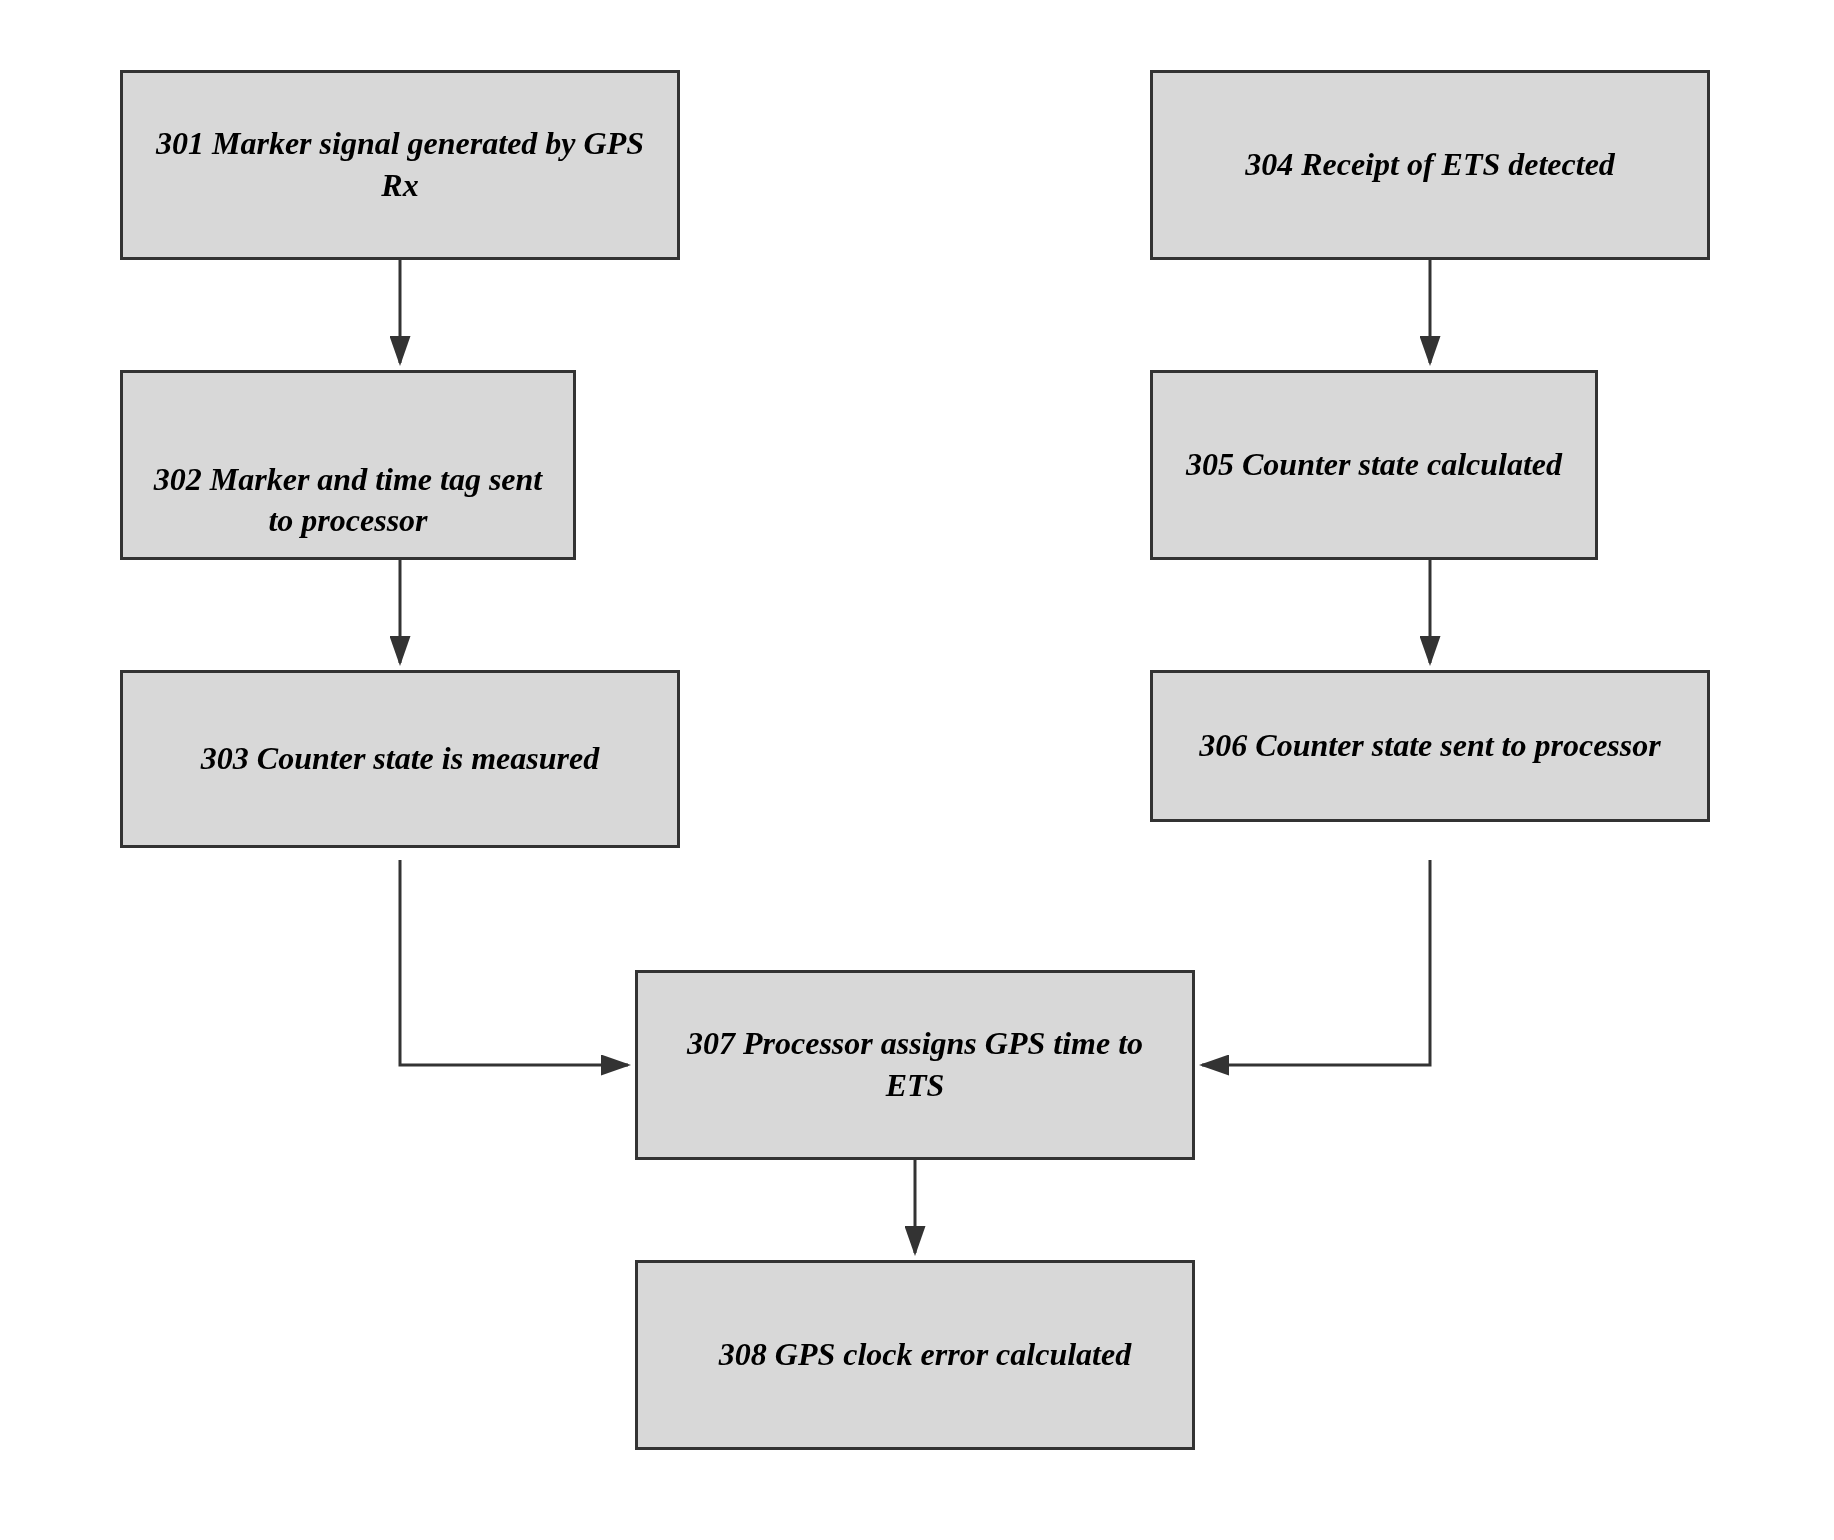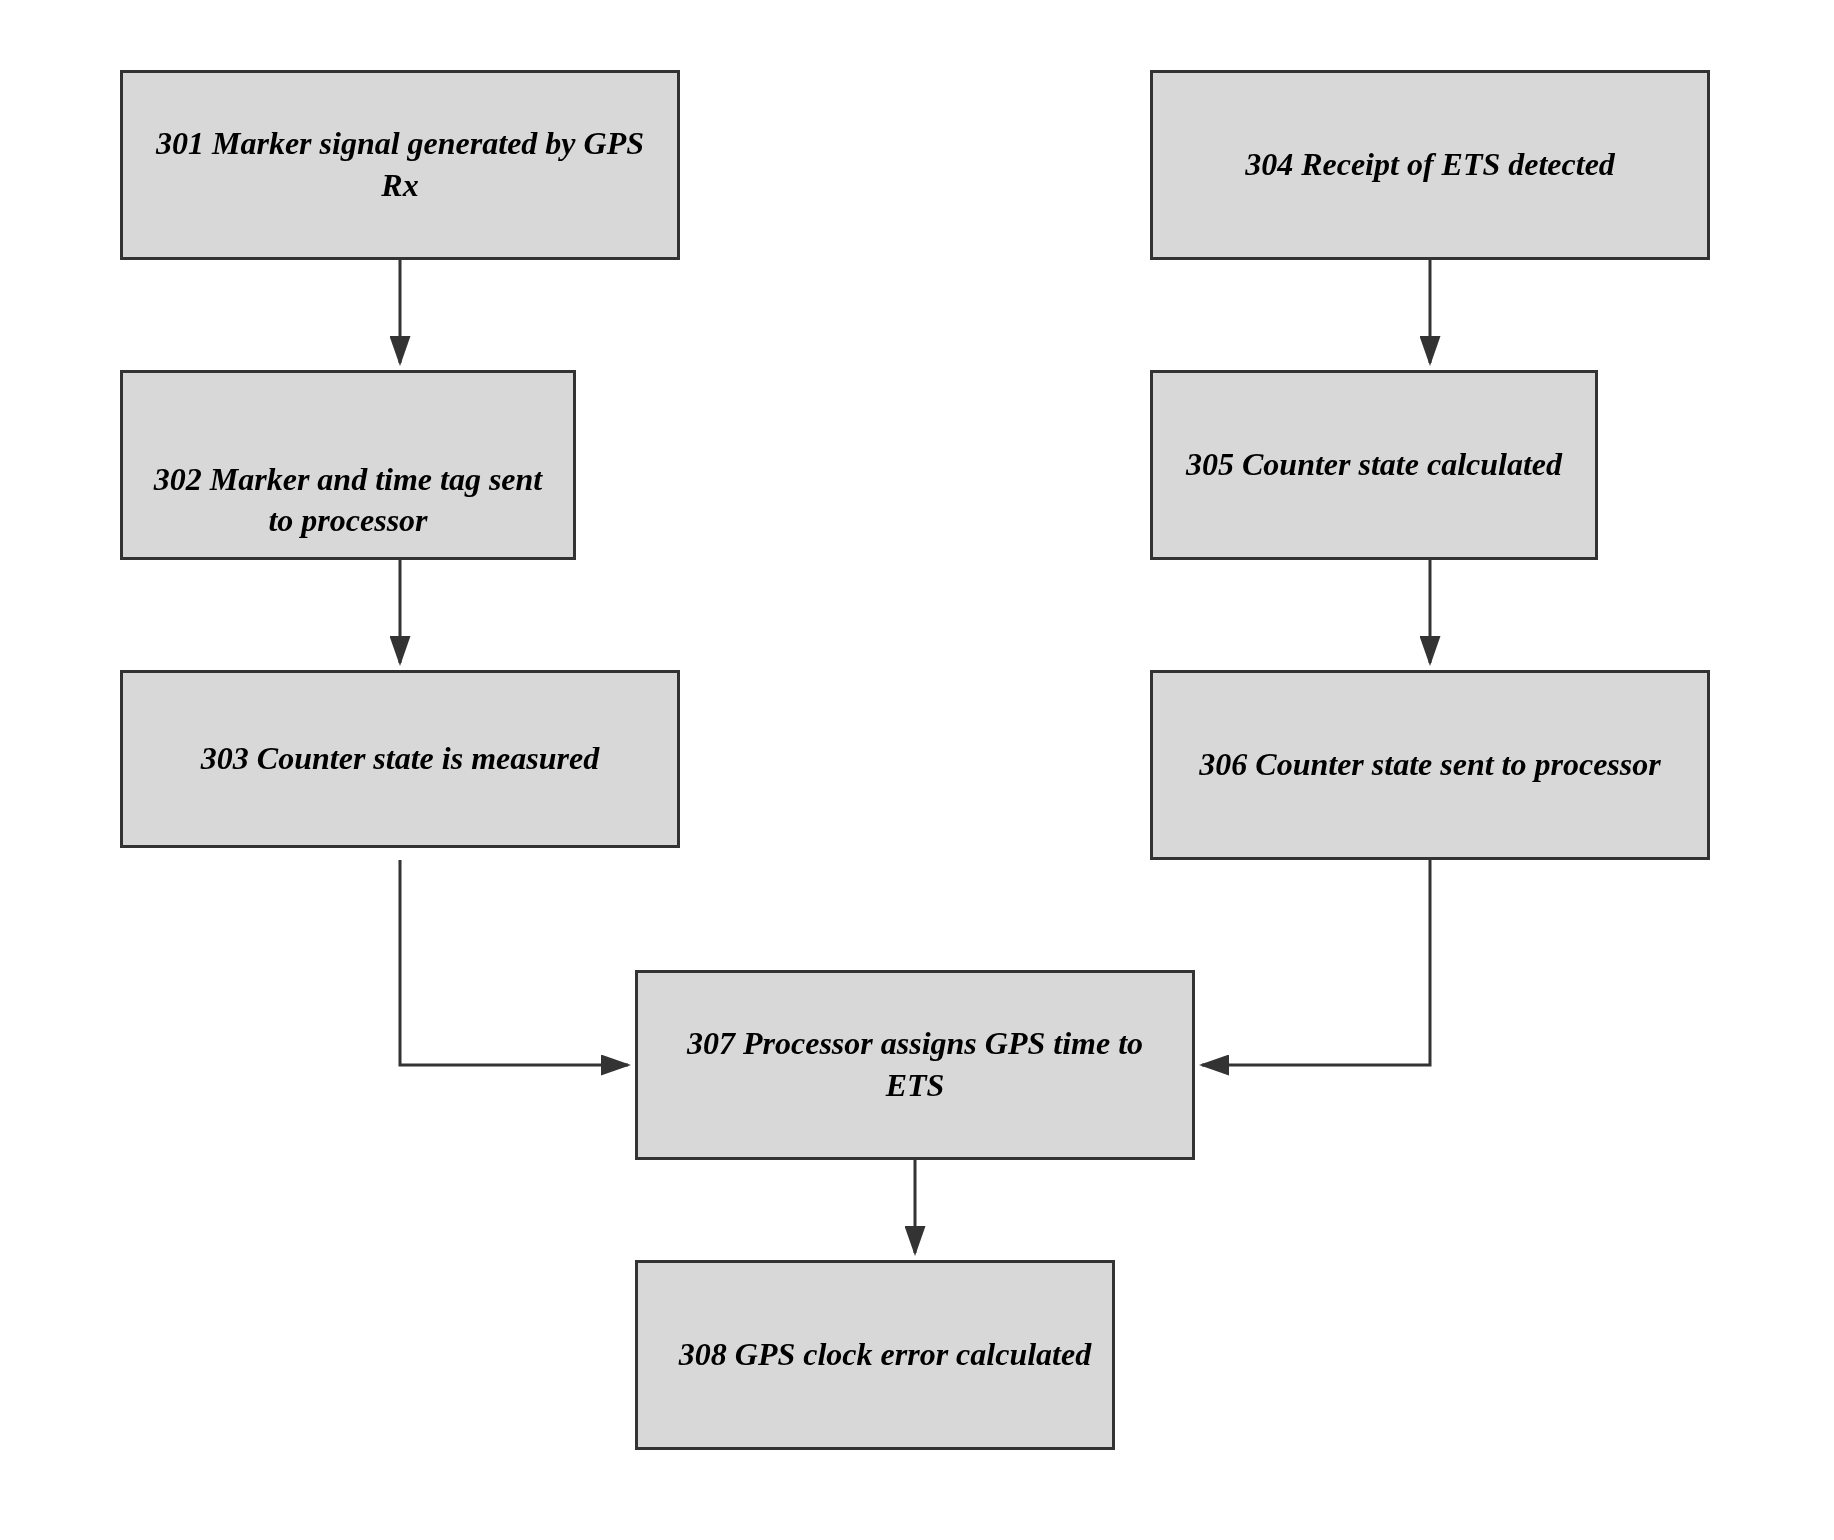--- a/index.html
+++ b/index.html
@@ -71,35 +71,35 @@
       left: 1090px;
       top: 320px;
       width: 448px;
       height: 190px;
     }
 
     .box-306 {
       left: 1090px;
       top: 620px;
       width: 560px;
-      height: 190px;
+      height: 152px;
     }
 
     
     .box-307 {
       left: 575px;
       top: 920px;
       width: 560px;
       height: 190px;
     }
 
     .box-308 {
       left: 575px;
       top: 1210px;
-      width: 480px;
+      width: 560px;
       height: 190px;
       padding-left: 40px;
     }
 
     
     .arrows-svg {
       position: absolute;
       top: 0;
       left: 0;
       width: 100%;

